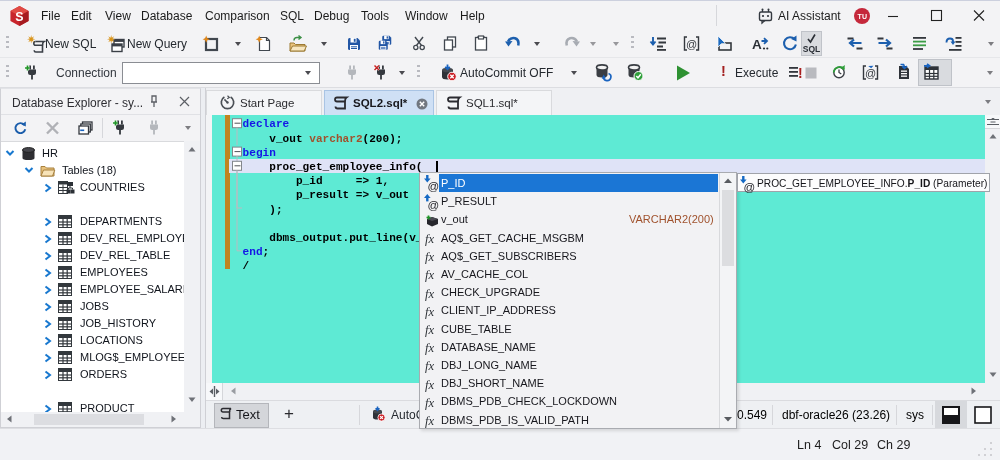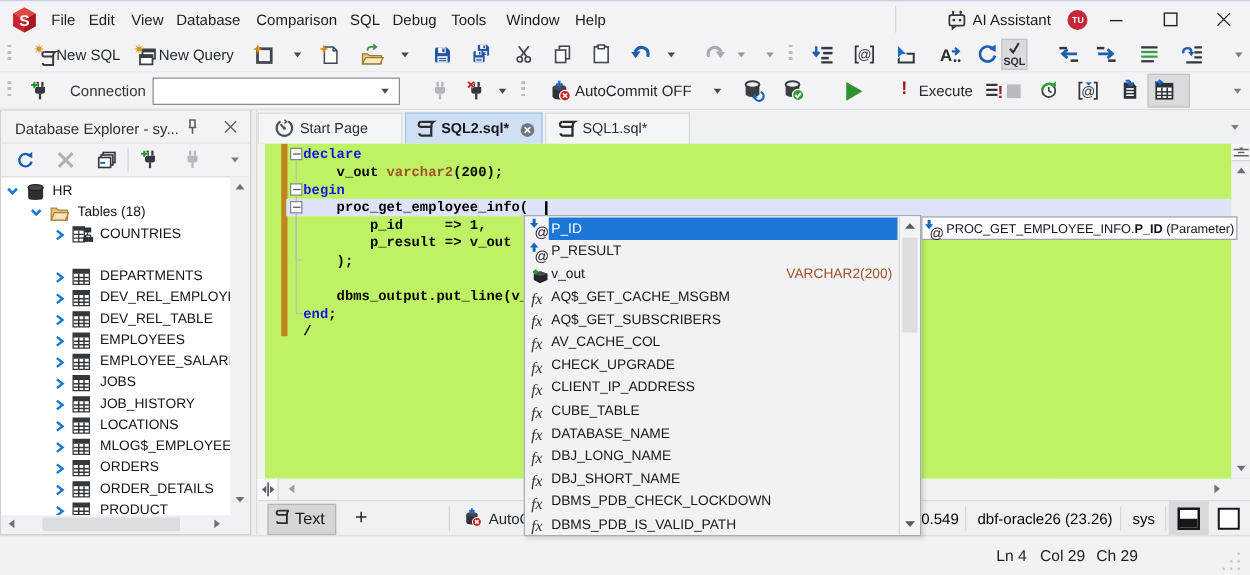--- a/index.html
+++ b/index.html
@@ -22,21 +22,21 @@
 #panel{top:0;left:0;width:201px;height:340px;background:#f3f3f5;border:1px solid #cfd0d5;border-top:1px solid #e2e3e7;}
 #phead{top:0;left:0;width:199px;height:26px;background:#f3f3f5;border-bottom:1px solid #e0e1e5;}
 #ptool{top:26px;left:0;width:199px;height:26px;background:#f3f3f5;}
 #ptree{top:52px;left:0;width:199px;height:272px;background:#fff;border-top:1px solid #d9dadd;}
 .trow{position:absolute;left:0;width:184px;height:17px;font-size:11px;color:#10141c;}
 .trow span{position:absolute;top:2px;}
 .chev{position:absolute;width:10px;height:10px;}
 
 #editor{top:0;left:205px;width:640px;height:340px;background:#fff;border-left:1px solid #cfd0d5;}
 #tabstrip{top:0;left:0;width:795px;height:27px;background:#eff0f3;}
-#codearea{top:27px;left:0;width:795px;height:268px;background:#bef264;}
+#codearea{top:27px;left:0;width:795px;height:268px;background:#5eead4;}
 .codeline{position:absolute;left:36.6px;font-family:"Liberation Mono",monospace;font-size:11.07px;font-weight:bold;letter-spacing:0.025px;white-space:pre;color:#000;}
 .kw{color:#1515e6;}
 .dt{color:#a0522d;}
 
 .sbtrack{background:#f0f1f4;}
 
 #statusbar{top:428px;left:0;width:1000px;height:32px;background:#f1f2f5;border-top:1px solid #dddee2;font-size:12.5px;color:#1e1e1e;}
 
 #popup{top:172.3px;left:419px;width:317.5px;height:257px;background:#f2f2f4;border:1px solid #a9abb0;box-shadow:2px 2px 3px rgba(0,0,0,0.12);}
 .prow{position:absolute;left:0px;width:299px;height:18px;font-size:11px;color:#17171d;}
@@ -544,34 +544,20 @@
             <svg class="abs" style="left:57px;top:2px" width="14" height="13" viewBox="0 0 14 13">
               <rect x="0.5" y="0.5" width="13" height="12" fill="#fff" stroke="#33383d" stroke-width="1"></rect>
               <rect x="0.5" y="0.5" width="13" height="3.5" fill="#33383d"></rect>
               <line x1="5" y1="4" x2="5" y2="12.5" stroke="#33383d" stroke-width="1.2"></line>
               <line x1="9.2" y1="4" x2="9.2" y2="12.5" stroke="#33383d" stroke-width="1.2"></line>
               <line x1="1" y1="7" x2="13" y2="7" stroke="#33383d" stroke-width="1.2"></line>
               <line x1="1" y1="9.8" x2="13" y2="9.8" stroke="#33383d" stroke-width="1.2"></line>
             </svg>
             <span style="left:79px">ORDERS</span>
           </div>
-      <div class="trow" style="top:241px">
-            <svg class="chev" style="left:42px;top:3.5px" width="9" height="10" viewBox="0 0 9 10">
-              <path d="M2 1.5 L6.5 5 L2 8.5" fill="none" stroke="#1878cf" stroke-width="2"></path>
-            </svg>
-            <svg class="abs" style="left:57px;top:2px" width="14" height="13" viewBox="0 0 14 13">
-              <rect x="0.5" y="0.5" width="13" height="12" fill="#fff" stroke="#33383d" stroke-width="1"></rect>
-              <rect x="0.5" y="0.5" width="13" height="3.5" fill="#33383d"></rect>
-              <line x1="5" y1="4" x2="5" y2="12.5" stroke="#33383d" stroke-width="1.2"></line>
-              <line x1="9.2" y1="4" x2="9.2" y2="12.5" stroke="#33383d" stroke-width="1.2"></line>
-              <line x1="1" y1="7" x2="13" y2="7" stroke="#33383d" stroke-width="1.2"></line>
-              <line x1="1" y1="9.8" x2="13" y2="9.8" stroke="#33383d" stroke-width="1.2"></line>
-            </svg>
-            <span style="left:79px">ORDER_DETAILS</span>
-          </div>
       <div class="trow" style="top:258px">
             <svg class="chev" style="left:42px;top:3.5px" width="9" height="10" viewBox="0 0 9 10">
               <path d="M2 1.5 L6.5 5 L2 8.5" fill="none" stroke="#1878cf" stroke-width="2"></path>
             </svg>
             <svg class="abs" style="left:57px;top:2px" width="14" height="13" viewBox="0 0 14 13">
               <rect x="0.5" y="0.5" width="13" height="12" fill="#fff" stroke="#33383d" stroke-width="1"></rect>
               <rect x="0.5" y="0.5" width="13" height="3.5" fill="#33383d"></rect>
               <line x1="5" y1="4" x2="5" y2="12.5" stroke="#33383d" stroke-width="1.2"></line>
               <line x1="9.2" y1="4" x2="9.2" y2="12.5" stroke="#33383d" stroke-width="1.2"></line>
               <line x1="1" y1="7" x2="13" y2="7" stroke="#33383d" stroke-width="1.2"></line>

